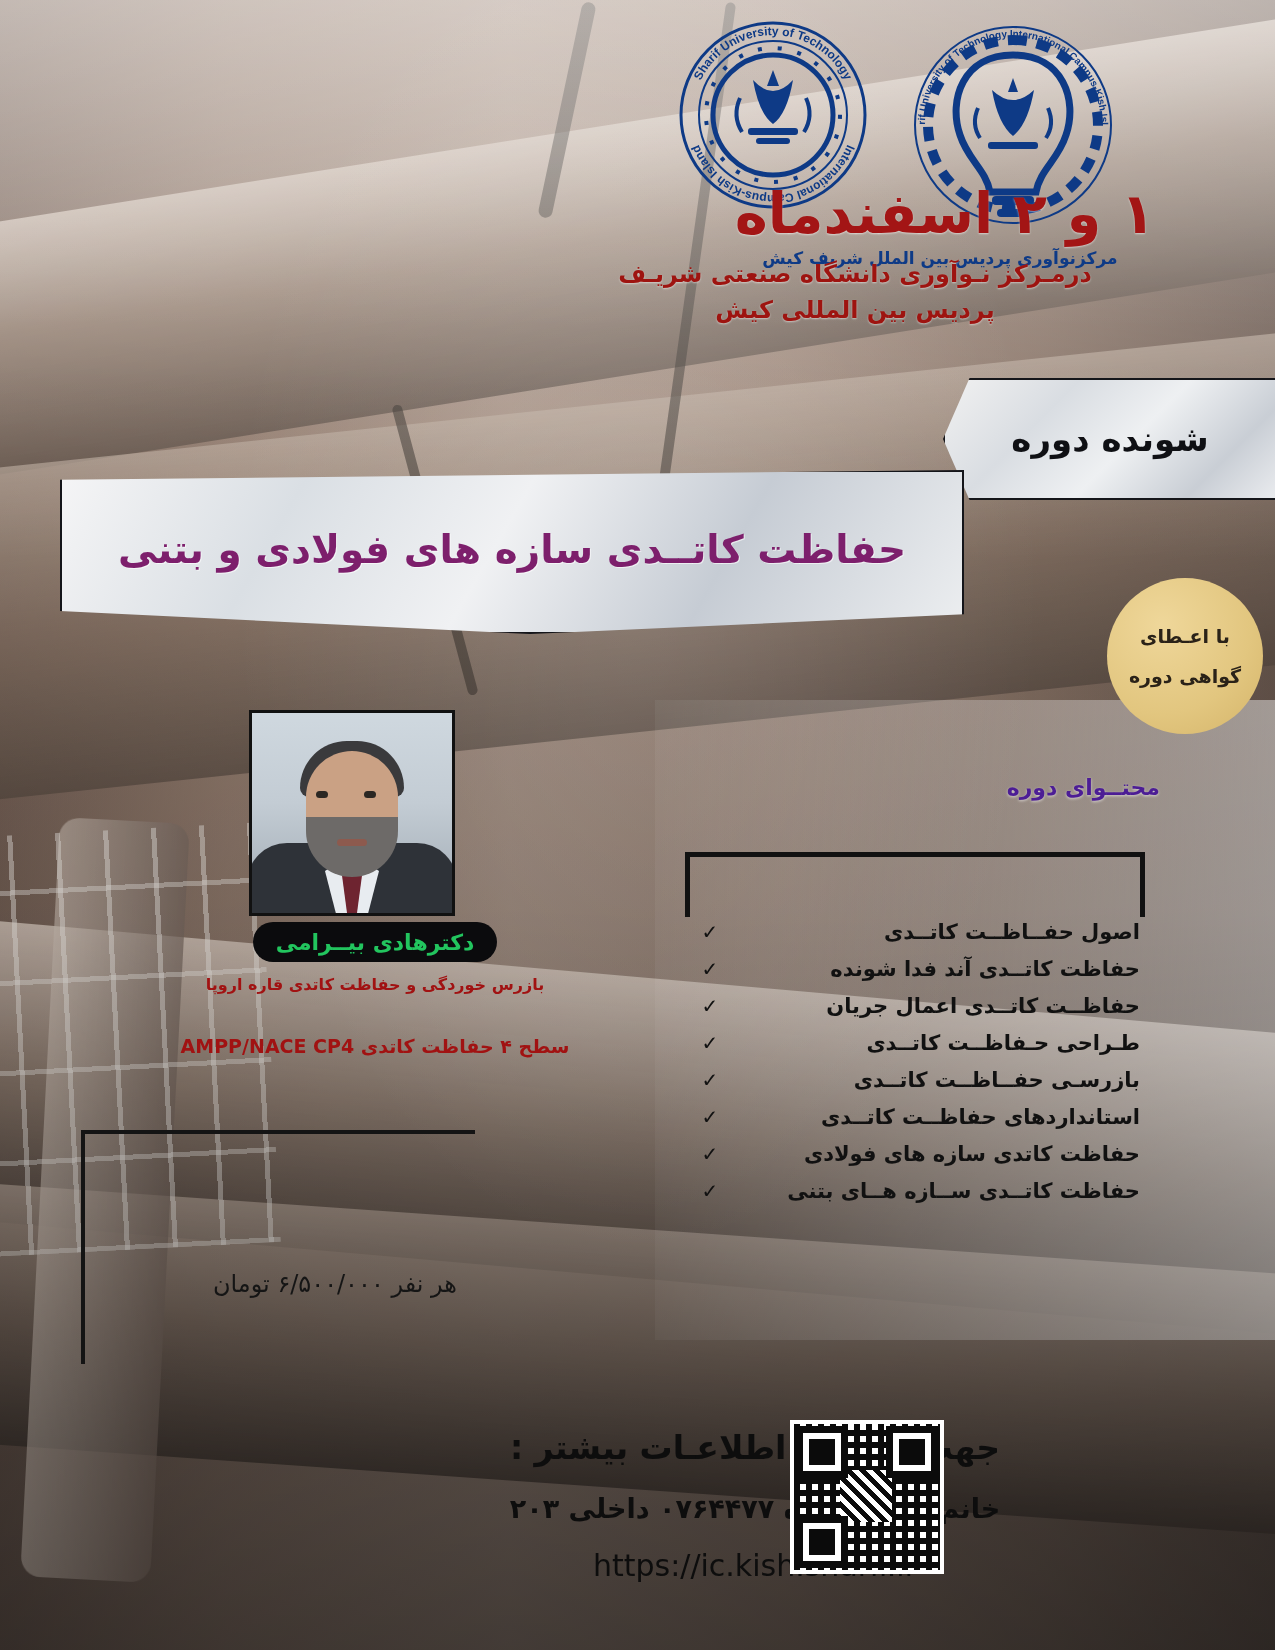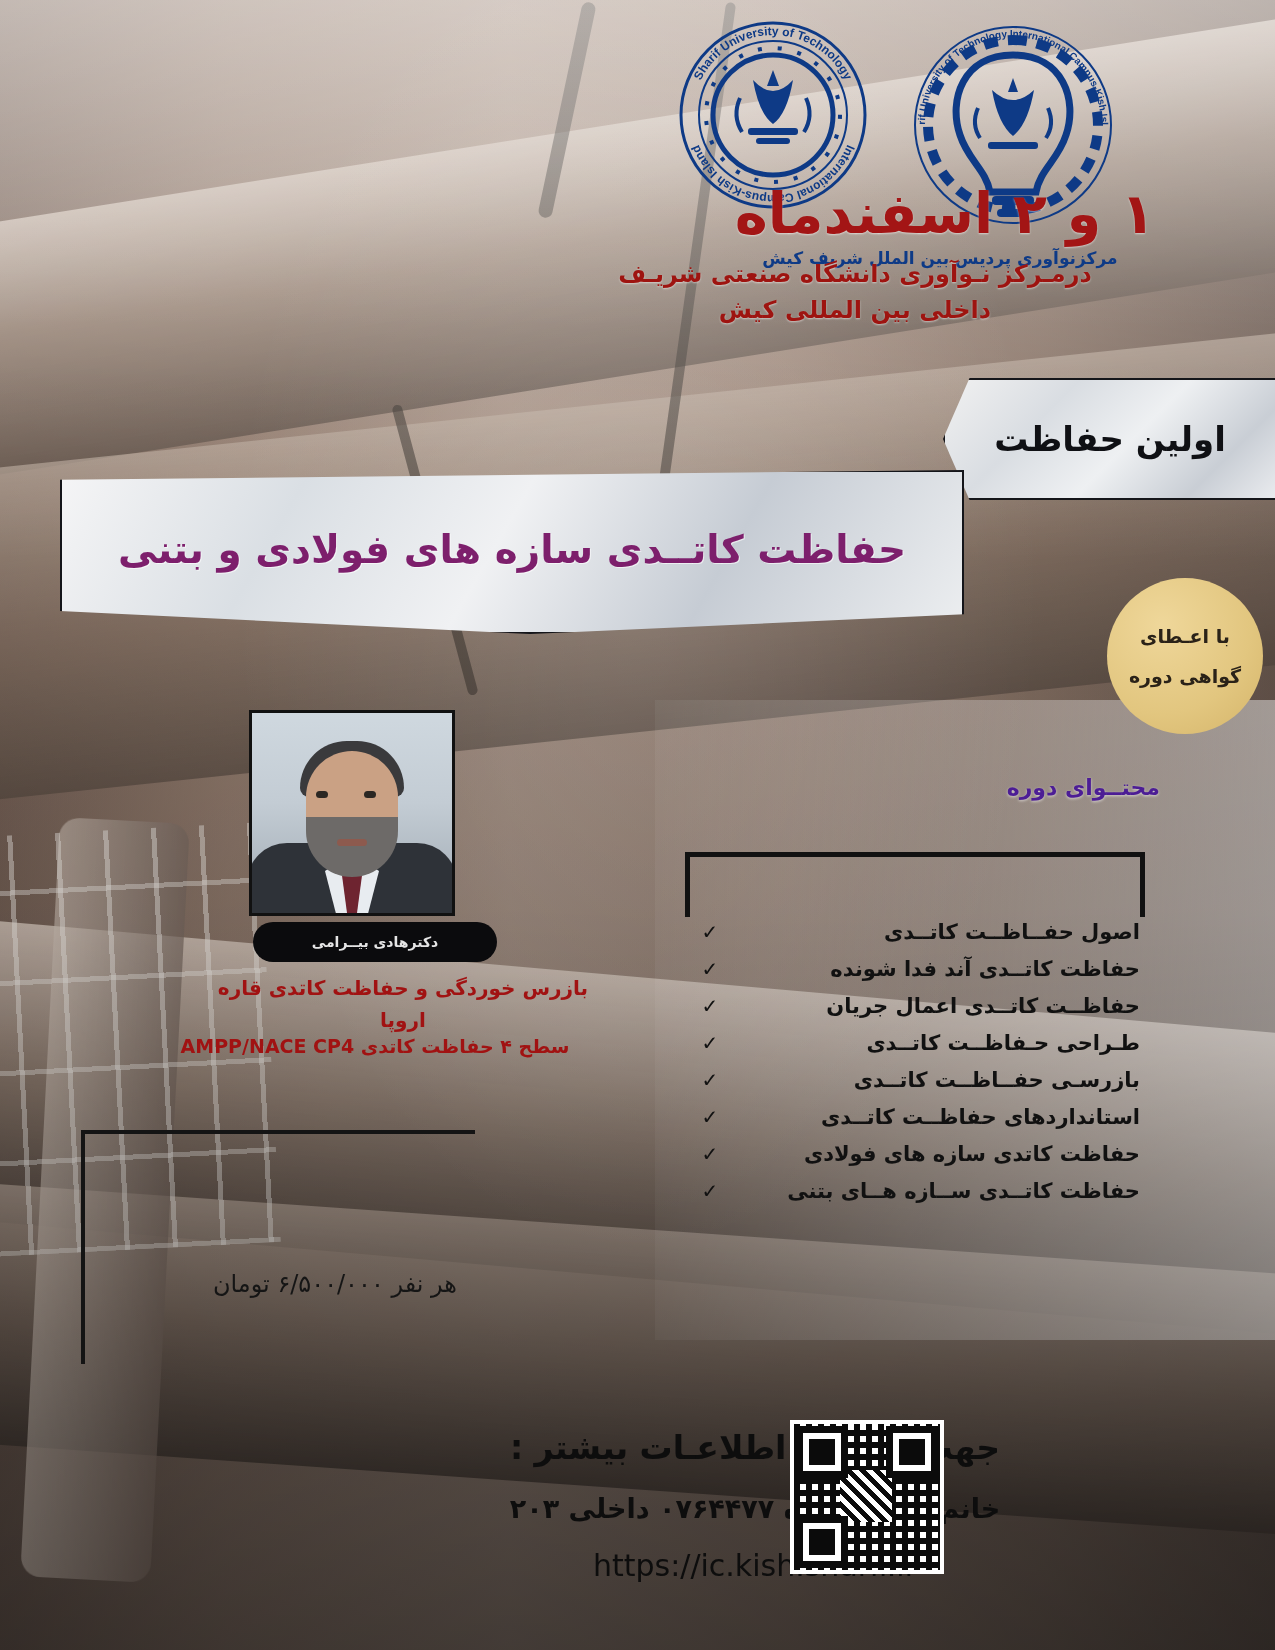--- a/index.html
+++ b/index.html
@@ -346,32 +346,32 @@
     right: 778px;
     width: 244px;
     height: 40px;
     background: #0b0b0d;
     border-radius: 22px;
     display: flex;
     align-items: center;
     justify-content: center;
   }
   .speaker-name-badge span {
-    color: #e5e5e5;
-    font-size: 14px;
+    color: #22c55e;
+    font-size: 22px;
     font-weight: bold;
   }
   .speaker-role {
     position: absolute;
     top: 972px;
-    right: 672px;
+    right: 700px;
     width: 400px;
     text-align: center;
     color: #a11212;
-    font-size: 20px;
+    font-size: 16px;
     font-weight: bold;
     line-height: 1.6;
     direction: rtl;
   }
   .speaker-cert {
     position: absolute;
     top: 1035px;
     right: 700px;
     width: 400px;
     text-align: center;
@@ -554,26 +554,26 @@
         </text>
       </svg>
       <div class="logo-caption">مرکزنوآوری پردیس بین الملل شریف کیش</div>
     </div>
   </div>
 
   <div class="date-block">
     <div class="date-main">۱ و ۲ اسفندماه</div>
     <div class="date-sub">
       <div>درمـركز نـوآوری دانشگاه صنعتی شریـف</div>
-      <div>داخلی بین المللی کیش</div>
+      <div>پردیس بین المللی کیش</div>
     </div>
   </div>
 
   <div class="ribbon-first">
-    <span>اولین حفاظت</span>
+    <span>شونده دوره</span>
   </div>
 
   <div class="banner">
     <span>حفاظت کاتــدی سازه های فولادی و بتنی</span>
   </div>
 
   <div class="cert-circle">
     <div>با اعـطای</div>
     <div>گواهی دوره</div>
   </div>

